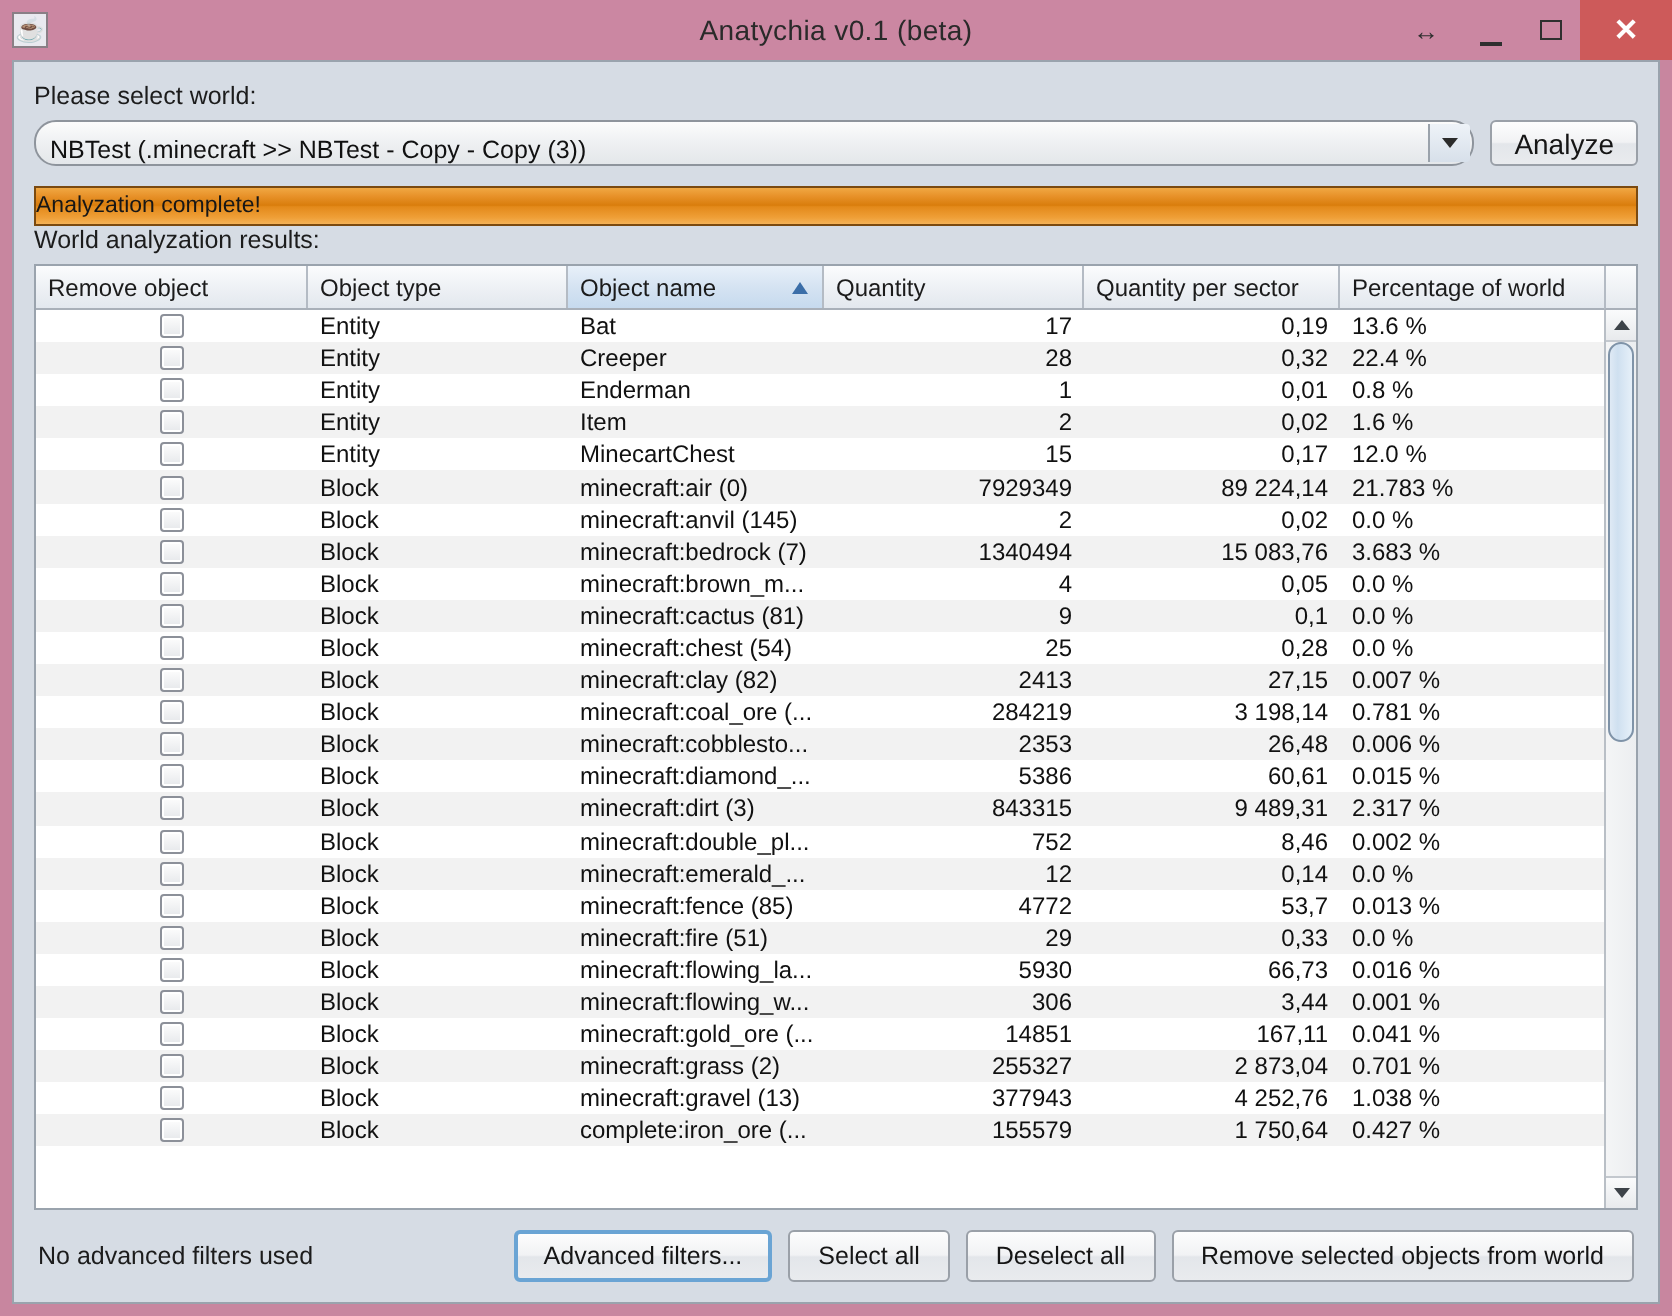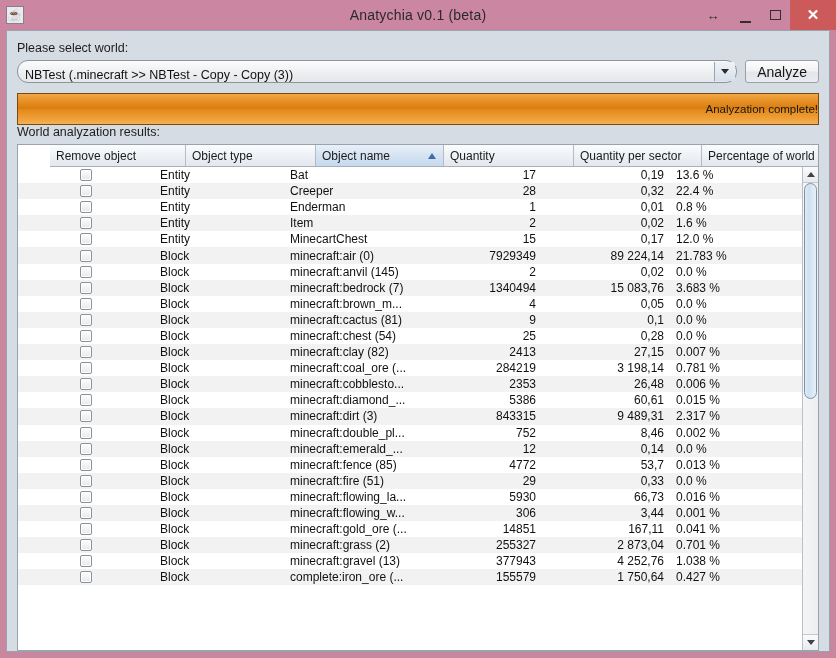--- a/index.html
+++ b/index.html
@@ -159,28 +159,28 @@
   }
   .btn.focused {
     border: 2px solid #6aa4d4;
     padding: 0 10px;
   }
   .btn-analyze { min-width: 66px; }
 
   
   .progress {
     margin-top: 10px;
-    height: 32px;
+    height: 20px;
     border: 1px solid #7b4a10;
     background: linear-gradient(to bottom,
         #f0a843 0%, #e8922a 22%, #d97d0c 48%,
         #e3891a 52%, #ef9f37 82%, #f4b257 100%);
     display: flex;
     align-items: center;
-    justify-content: flex-end;
+    justify-content: flex-start;
     position: relative;
   }
   .progress-text {
     font-size: 11.5px;
     color: #171717;
   }
 
   .results-label {
     margin-bottom: 5px;
     font-size: 12.5px;
@@ -326,21 +326,21 @@
     border-radius: 7px;
   }
   .corner-box {
     height: 22px;
     width: 16px;
     flex: none;
     background: linear-gradient(to bottom, #fbfcfd 0%, #e6eaef 100%);
     border-bottom: 1px solid #a9b0b9;
     border-left: 1px solid #b4bbc4;
   }
-  .head-row { display: flex; flex: none; margin-left: 32px; }
+  .head-row { display: flex; flex: none; }
 
   
   .footer {
     height: 46px;
     flex: none;
     display: flex;
     align-items: center;
     padding: 0 2px;
   }
   .footer-status {
@@ -686,15 +686,24 @@
           <div class="scroll-track">
             <div class="scroll-thumb"></div>
           </div>
           <div class="scroll-btn bottom">
               <span class="tri-down-sm"></span>
             </div>
         </div>
       </div>
     </div>
 
+    <div class="footer">
+      <div class="footer-status">No advanced filters used</div>
+      <div class="footer-buttons">
+        <button class="btn btn-footer focused">Advanced filters...</button>
+        <button class="btn btn-footer">Select all</button>
+        <button class="btn btn-footer">Deselect all</button>
+        <button class="btn btn-footer">Remove selected objects from world</button>
+      </div>
+    </div>
 
   </div>
 </div>
 
 </body></html>

